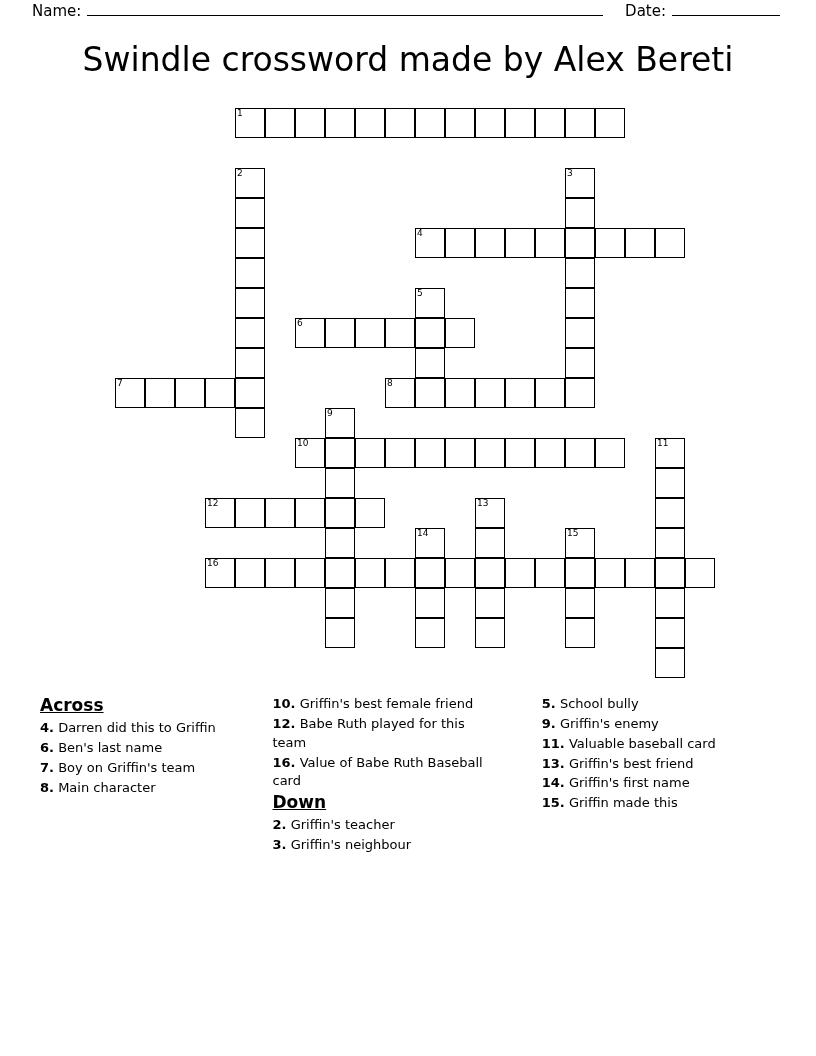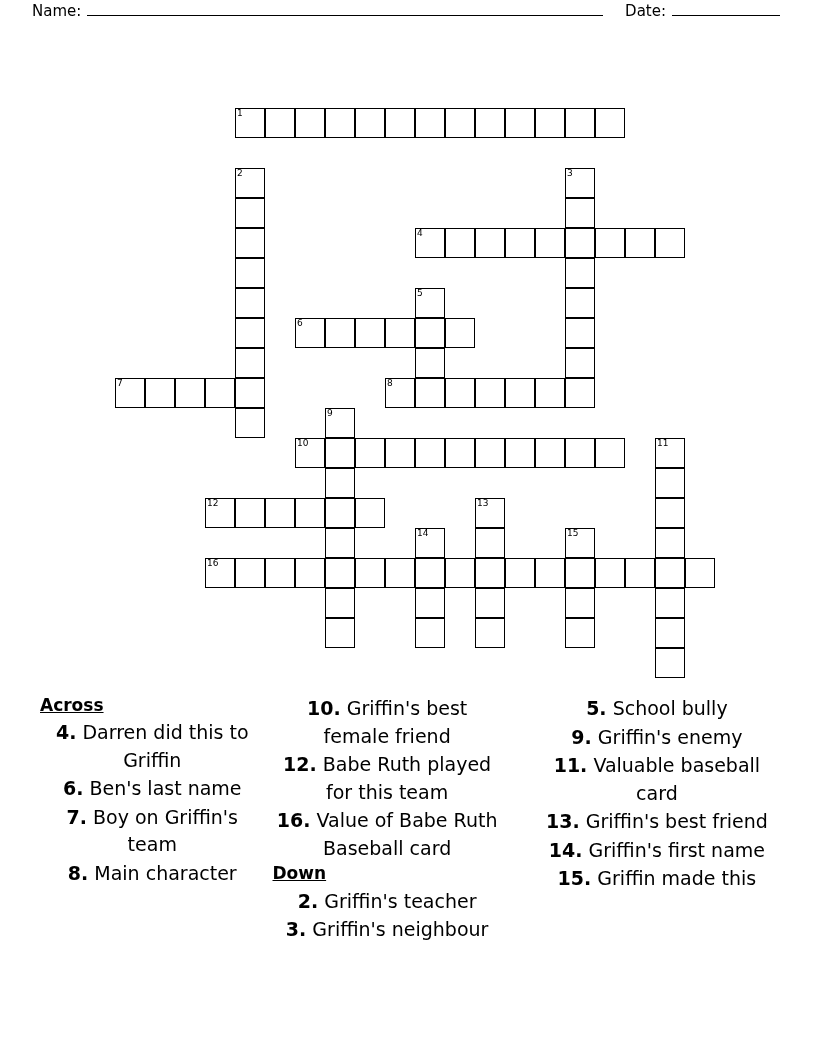--- a/index.html
+++ b/index.html
@@ -103,41 +103,41 @@
   .clue-col.col2 { width: 248px; }
   .clue-col.col3 { width: 249px; margin-left: 32px; }
   .section-head {
     font-size: 17px;
     font-weight: bold;
     text-decoration: underline;
     margin: 0 0 3px 0;
     line-height: 1.25;
   }
   .clue {
-    font-size: 19px;
+    font-size: 13px;
     line-height: 1.45;
     margin: 0 0 1px 0;
-    text-align: center;
   }
   .clue .cn {
     font-weight: bold;
   }
 </style>
 </head>
 <body>
 
 <div class="page">
 
   <div class="header-line">
     <span class="label">Name:</span>
     <span class="rule"></span>
     <span class="date-label">Date:</span>
     <span class="rule short"></span>
   </div>
 
+  <div class="title">Swindle crossword made by Alex Bereti</div>
 
   <div class="grid" id="grid">
       <div class="cell" style="left: 235px; top: 0px;">
         <span class="num">1</span>
       </div>
       <div class="cell" style="left: 265px; top: 0px;"></div>
       <div class="cell" style="left: 295px; top: 0px;"></div>
       <div class="cell" style="left: 325px; top: 0px;"></div>
       <div class="cell" style="left: 355px; top: 0px;"></div>
       <div class="cell" style="left: 385px; top: 0px;"></div>

